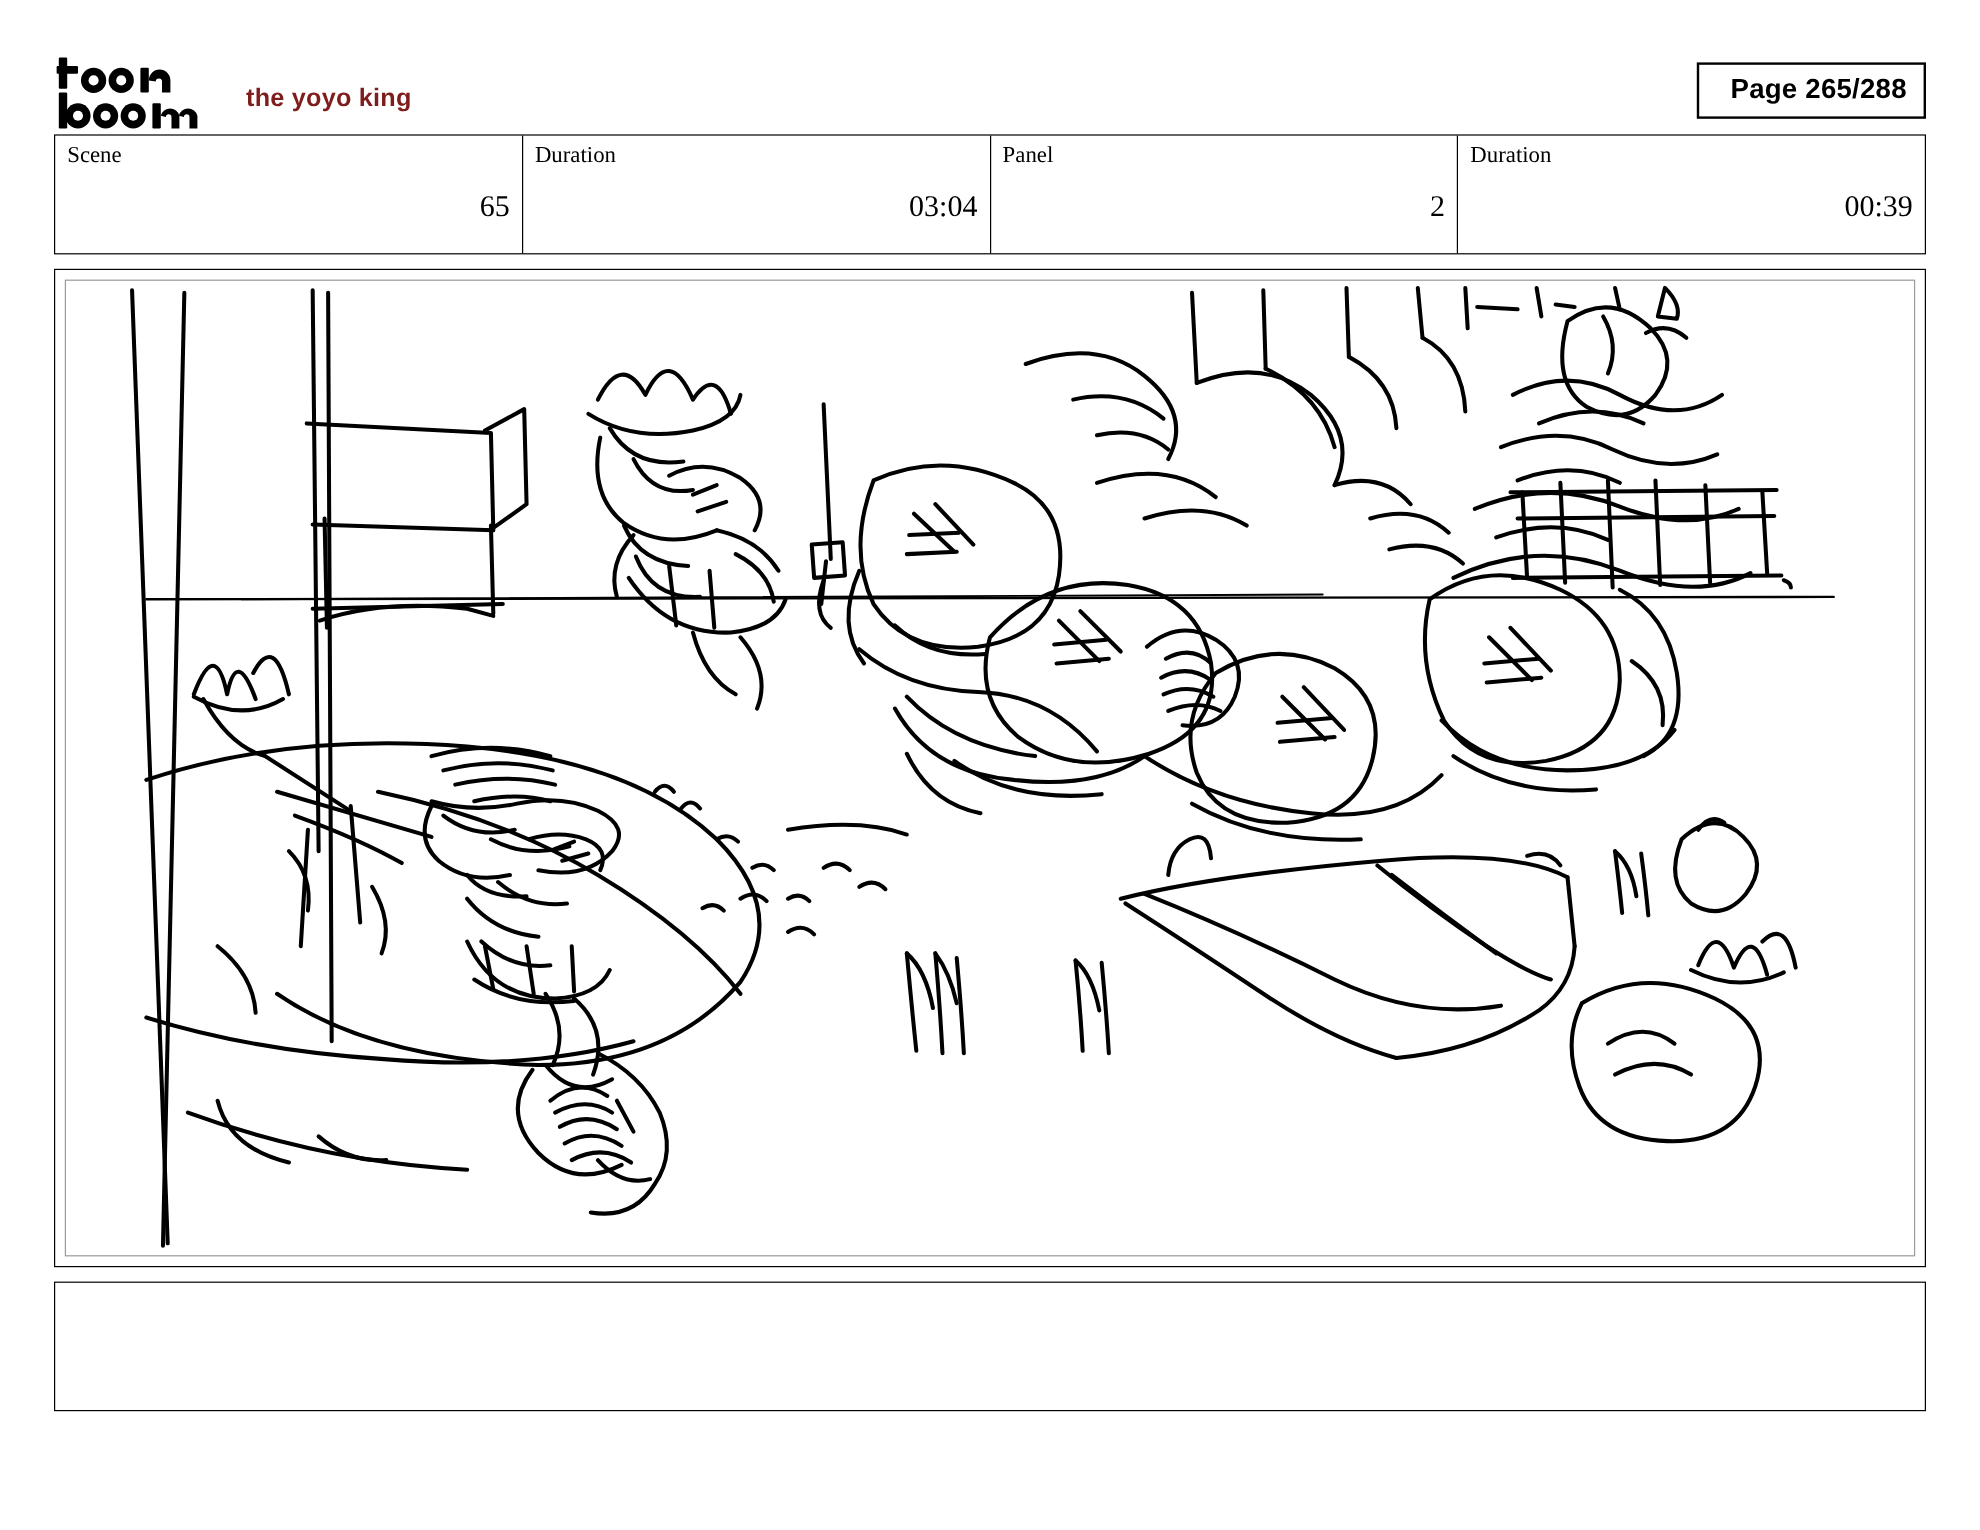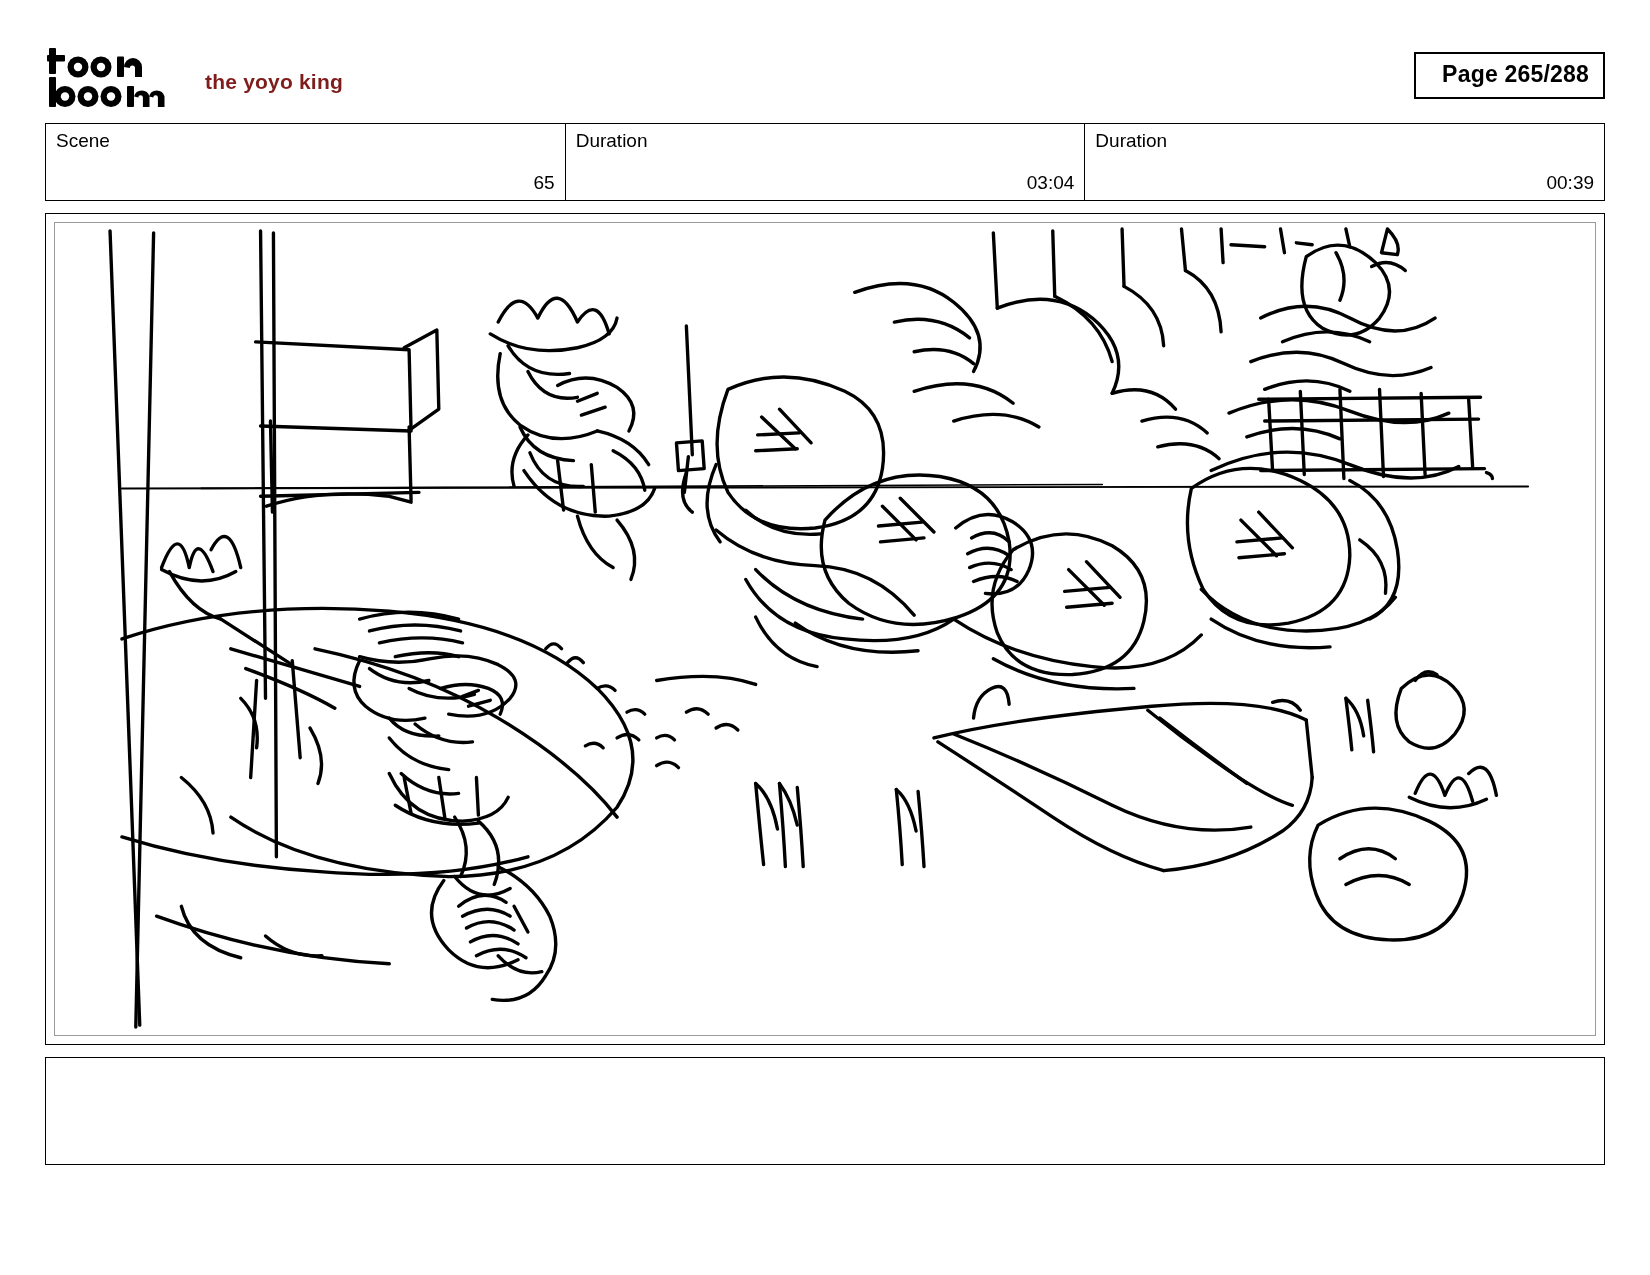--- a/index.html
+++ b/index.html
@@ -55,39 +55,40 @@
     font-size: 23px;
     font-weight: bold;
     letter-spacing: 0.2px;
     background: #fff;
   }
 
   
   .info-table {
     display: flex;
     border: 1px solid #000;
-    margin-top: 11px;
-    height: 78px;
+    margin-top: 0;
+    height: 100px;
+    font-family: Liberation Serif, serif;
   }
   .info-cell {
     flex: 1 1 0;
     border-right: 1px solid #000;
     position: relative;
     padding: 6px 10px 4px 10px;
   }
   .info-cell:last-child { border-right: none; }
   .info-label {
     font-size: 19px;
     line-height: 22px;
   }
   .info-value {
     position: absolute;
     right: 10px;
-    bottom: 6px;
-    font-size: 19px;
+    bottom: 24px;
+    font-size: 25px;
     text-align: right;
   }
 
   
   .panel-frame {
     border: 1px solid #000;
     margin-top: 12px;
     height: 832px;
     padding: 8px;
     background: #fff;
@@ -162,20 +163,24 @@
     <div class="info-cell">
       <div class="info-label">Scene</div>
       <div class="info-value">65</div>
     </div>
 
     <div class="info-cell">
       <div class="info-label">Duration</div>
       <div class="info-value">03:04</div>
     </div>
 
+    <div class="info-cell">
+      <div class="info-label">Panel</div>
+      <div class="info-value">2</div>
+    </div>
 
     <div class="info-cell">
       <div class="info-label">Duration</div>
       <div class="info-value">00:39</div>
     </div>
   </div>
 
   <div class="panel-frame">
     <div class="panel-inner">
       <svg viewBox="0 0 1540 820" xmlns="http://www.w3.org/2000/svg">

